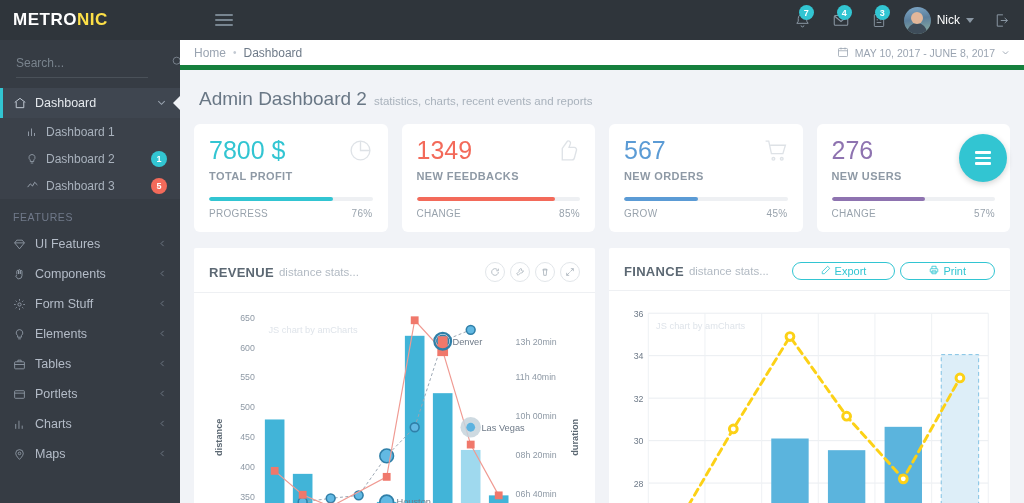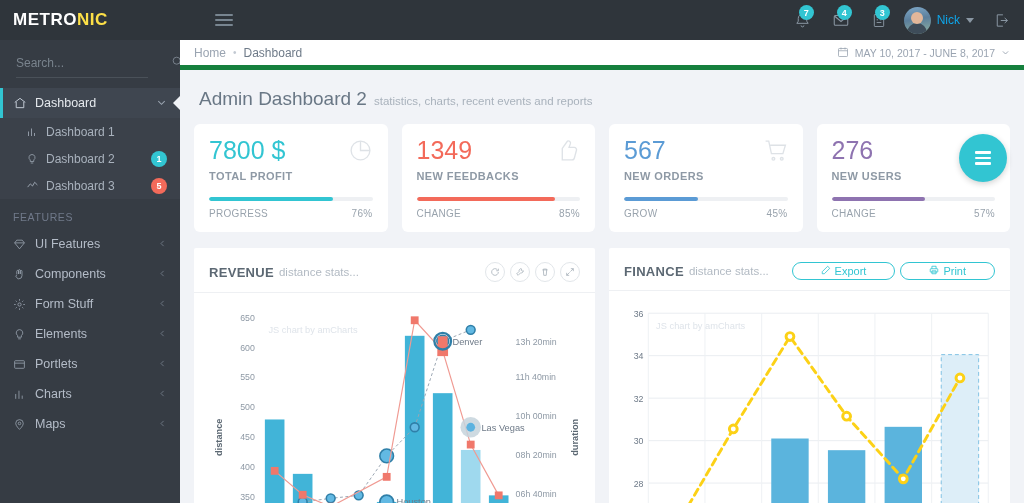--- a/index.html
+++ b/index.html
@@ -40,21 +40,21 @@
     position: relative; overflow: hidden;
   }
   .avatar::after {
     content: ""; position: absolute; width: 12px; height: 12px; border-radius: 50%;
     background: #e2b79a; left: 7px; top: 5px;
   }
   .avatar::before {
     content: ""; position: absolute; width: 20px; height: 11px; border-radius: 10px 10px 0 0;
     background: #3e4c59; left: 3px; bottom: 0;
   }
-  .username { color: #0ea5e9; font-size: 12px; }
+  .username { color: #ffffff; font-size: 12px; }
   .caret-dn { width: 0; height: 0; border-left: 4px solid transparent; border-right: 4px solid transparent; border-top: 5px solid #8a97a3; }
   .logout-ic { width: 34px; height: 40px; display: flex; align-items: center; justify-content: center; cursor: pointer; }
 
   
   .wrap { flex: 1; display: flex; min-height: 0; }
 
   
   .sidebar { width: 180px; background: #363c44; flex: 0 0 180px; overflow: hidden; position: relative; }
   .search-row { padding: 14px 32px 10px 16px; }
   .search-inner { display: flex; align-items: center; border-bottom: 1px solid #4a5159; padding-bottom: 5px; }
@@ -306,20 +306,34 @@
     </span>
   </div>
   <div class="menu-item">
     <span class="mi-icon">
       <svg width="13" height="13" viewBox="0 0 24 24" stroke="#99a3af" fill="none" stroke-width="1.5">
               <path d="M12 3a6 6 0 0 0-3.5 10.9V17h7v-3.1A6 6 0 0 0 12 3z"></path>
               <path d="M9.5 20h5"></path>
             </svg>
     </span>
     <span class="mi-label">Elements</span>
+    <span class="mi-arrow">
+      <svg width="9" height="9" viewBox="0 0 24 24" stroke="#7e8894" fill="none" stroke-width="2">
+              <path d="M15 5l-7 7 7 7"></path>
+            </svg>
+    </span>
+  </div>
+  <div class="menu-item">
+    <span class="mi-icon">
+      <svg width="13" height="13" viewBox="0 0 24 24" stroke="#99a3af" fill="none" stroke-width="1.5">
+              <rect x="3" y="7" width="18" height="13" rx="1.5"></rect>
+              <path d="M9 7V4h6v3M3 12h18"></path>
+            </svg>
+    </span>
+    <span class="mi-label">Tables</span>
     <span class="mi-arrow">
       <svg width="9" height="9" viewBox="0 0 24 24" stroke="#7e8894" fill="none" stroke-width="2">
               <path d="M15 5l-7 7 7 7"></path>
             </svg>
     </span>
   </div>
   <div class="menu-item">
     <span class="mi-icon">
       <svg width="13" height="13" viewBox="0 0 24 24" stroke="#99a3af" fill="none" stroke-width="1.5">
               <rect x="3" y="5" width="18" height="14" rx="1.5"></rect>

